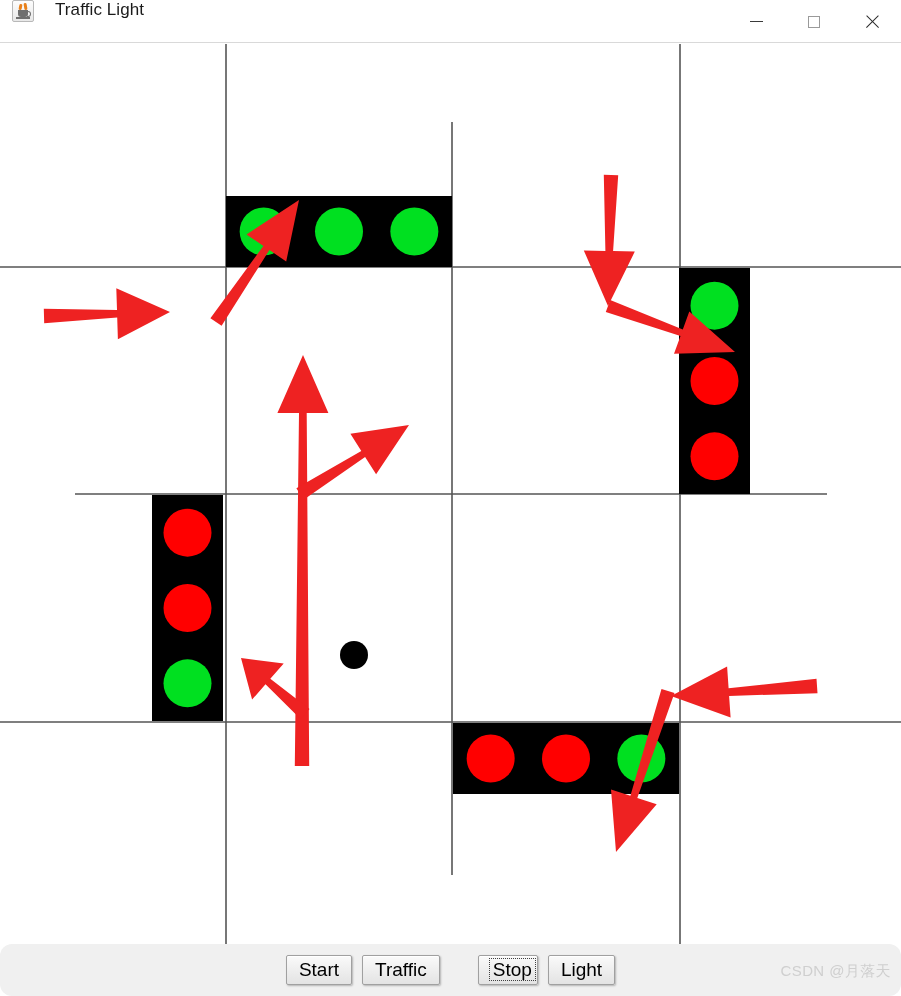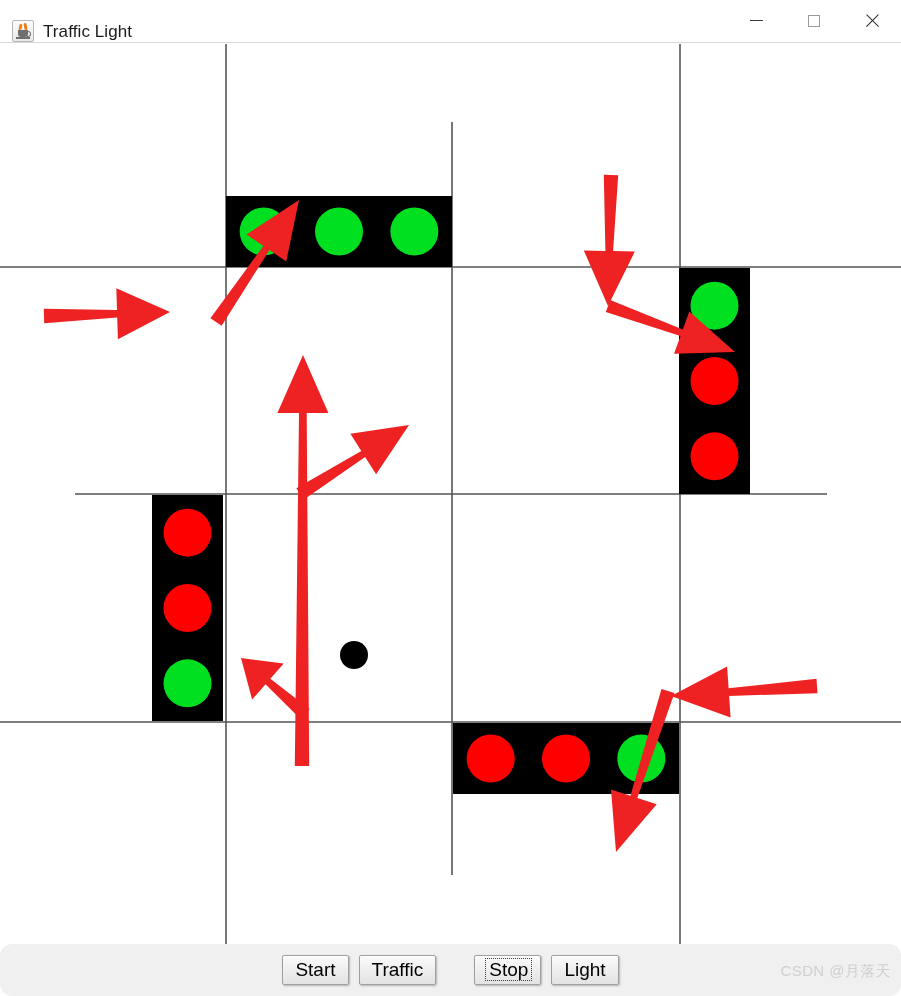--- a/index.html
+++ b/index.html
@@ -9,22 +9,23 @@
     font-family:"Liberation Sans", sans-serif;
     overflow:hidden;
     position:relative;
   }
 
   
   #titlebar{
     position:absolute;left:0;top:0;width:901px;height:43px;
     background:#ffffff;
     border-bottom:1px solid #d9d9d9;
-    display:flex;align-items:flex-end;
+    display:flex;align-items:flex-start;
     box-sizing:border-box;
+    gap:12px;
   }
   #app-icon{
     width:22px;height:22px;margin-left:12px;margin-right:9px;
     position:relative;flex:none;
     background:linear-gradient(#fdfdfd,#e8e8e8);
     border:1px solid #b8b8b8;
     border-radius:2px;
     box-sizing:border-box;
   }
   #app-icon .cup{
@@ -81,21 +82,21 @@
     font-size:19px;color:#000;
     background:linear-gradient(#fafafa,#e3e3e3);
     border:1px solid #a0a0a0;
     border-radius:2px;
     padding:4px 12px 5px 12px;
     box-shadow:inset 0 1px 0 #ffffff, 1px 1px 2px rgba(0,0,0,.25);
     line-height:1.05;
     cursor:default;
   }
   .swbtn.focused{
-    padding:2px 8px 3px 10px;
+    padding:2px 1px 3px 10px;
     border:1px solid #a0a0a0;
     outline:none;
     position:relative;
     margin-left:28px;
   }
   .swbtn.focused .inner{
     display:block;
     border:1px dotted #404040;
     padding:1px 3px 1px 3px;
   }

